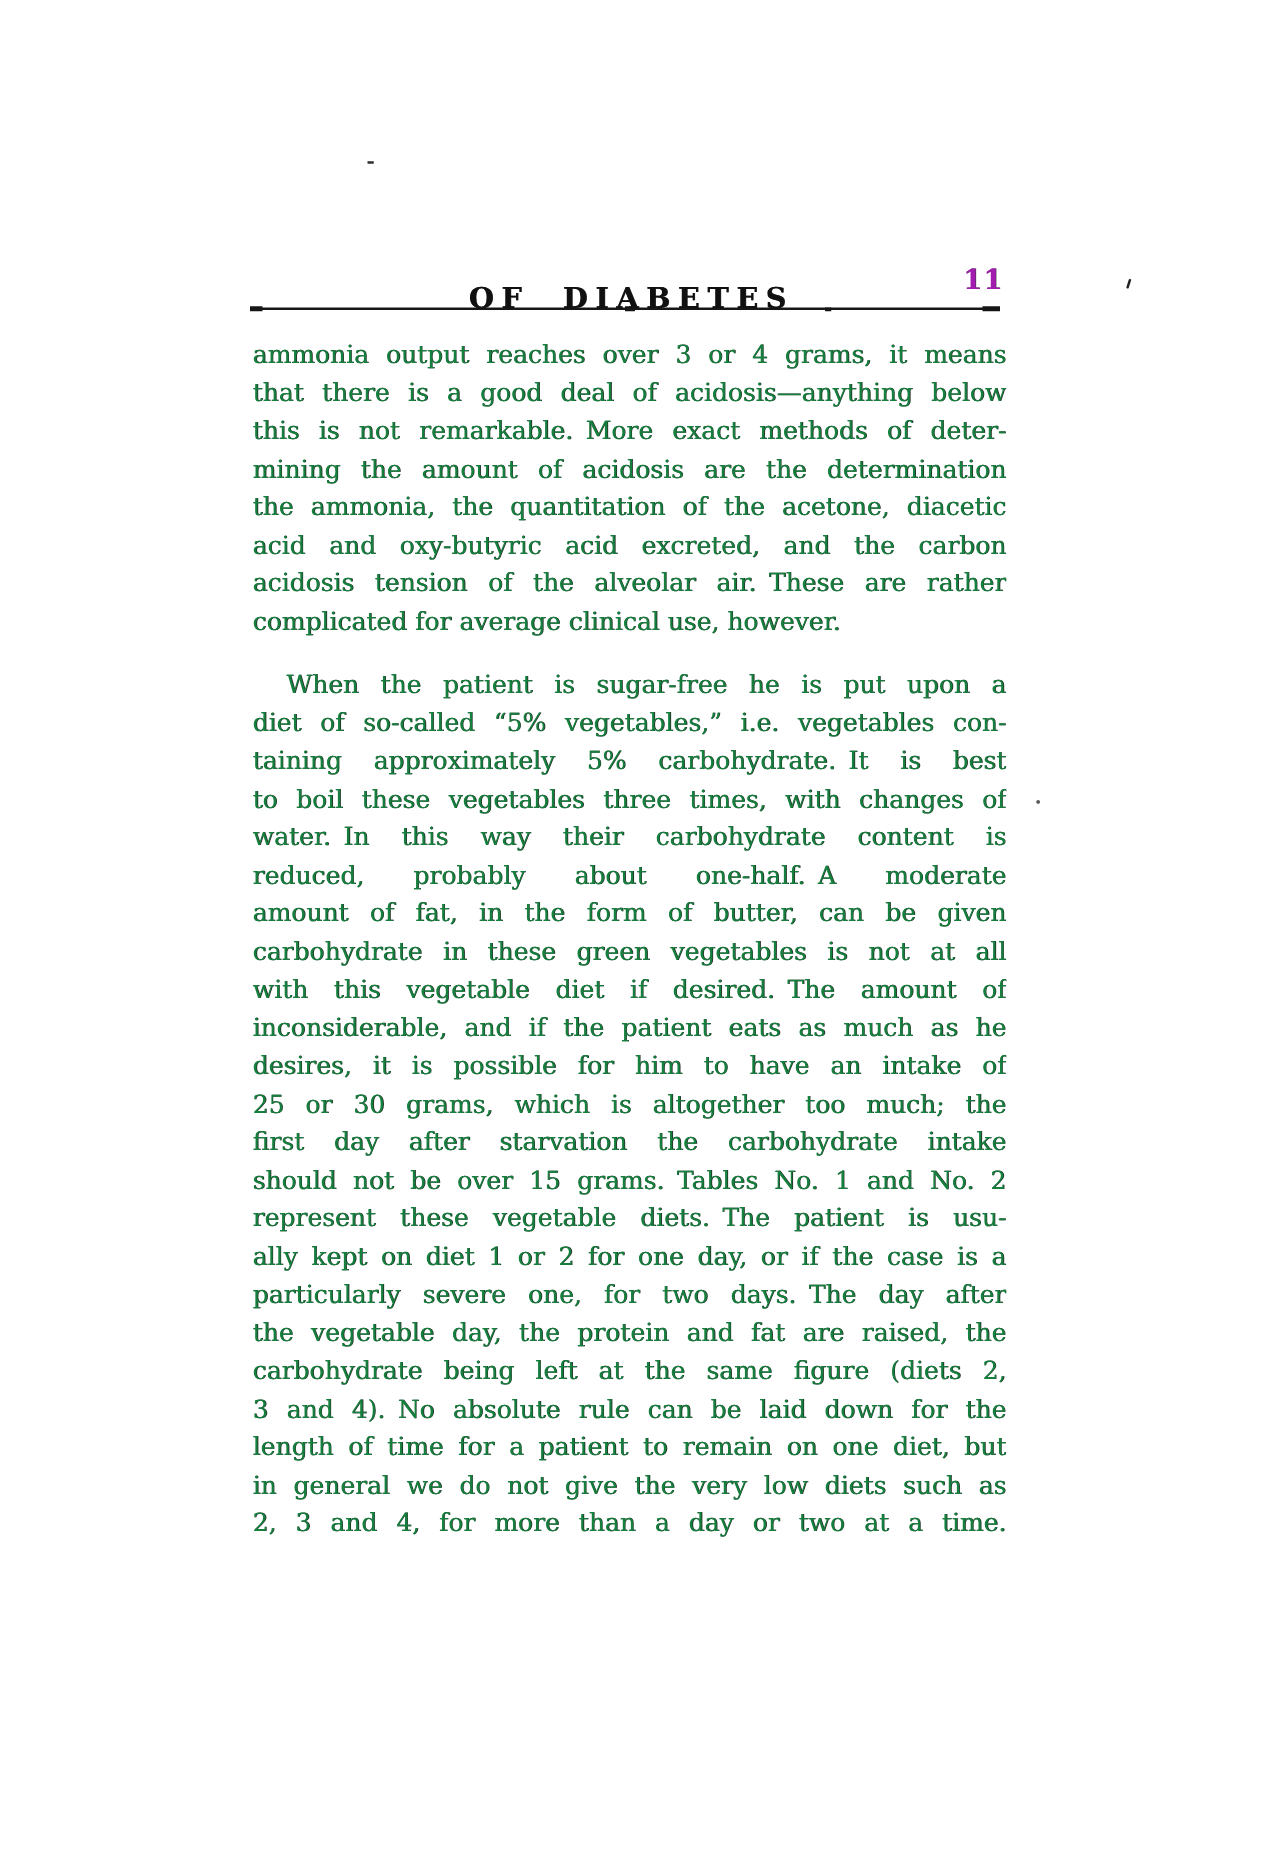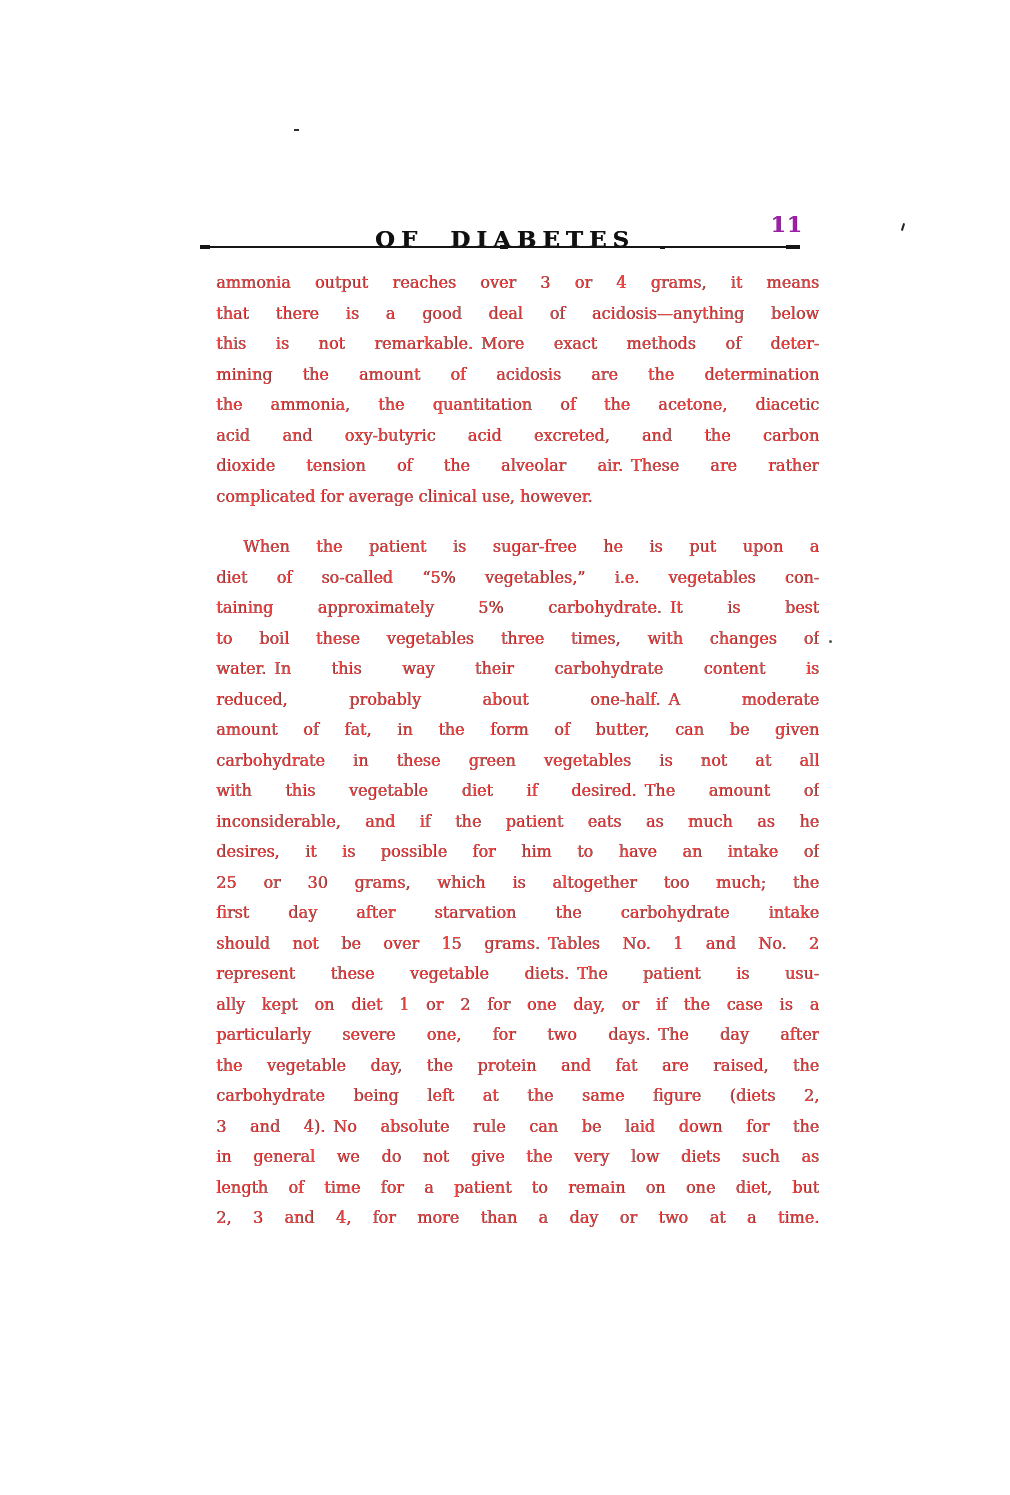--- a/index.html
+++ b/index.html
@@ -68,25 +68,25 @@
     height: 4px;
     background: #161616;
   }
   .rule-blob {
     position: absolute;
     background: #161616;
   }
   
   .text-block {
     position: absolute;
-    left: 216px;
+    left: 202px;
     top: 268px;
     width: 603px;
-    font-size: 16px;
-    color: #ef4444;
+    font-size: 20px;
+    color: #15803d;
     text-shadow: 0.5px 0 0 rgba(16,16,16,0.9);
   }
   .paragraph { margin: 0; }
   .line {
     height: 30.5px;
     line-height: 30.5px;
     text-align: justify;
     text-align-last: justify;
     overflow: hidden;
     white-space: normal;
@@ -120,21 +120,21 @@
   </div>
 
   <div class="text-block">
       <div class="paragraph">
         <div class="line">ammonia output reaches over 3 or 4 grams, it means</div>
         <div class="line">that there is a good deal of acidosis—anything below</div>
         <div class="line">this is not remarkable. More exact methods of deter-</div>
         <div class="line">mining the amount of acidosis are the determination</div>
         <div class="line">the ammonia, the quantitation of the acetone, diacetic</div>
         <div class="line">acid and oxy-butyric acid excreted, and the carbon</div>
-        <div class="line">dioxide tension of the alveolar air. These are rather</div>
+        <div class="line">acidosis tension of the alveolar air. These are rather</div>
         <div class="line ragged">complicated for average clinical use, however.</div>
       </div>
       <div class="paragraph">
         <div class="line indent">When the patient is sugar-free he is put upon a</div>
         <div class="line">diet of so-called “5% vegetables,” i.e. vegetables con-</div>
         <div class="line">taining approximately 5% carbohydrate. It is best</div>
         <div class="line">to boil these vegetables three times, with changes of</div>
         <div class="line">water. In this way their carbohydrate content is</div>
         <div class="line">reduced, probably about one-half. A moderate</div>
         <div class="line">amount of fat, in the form of butter, can be given</div>
@@ -144,22 +144,22 @@
         <div class="line">desires, it is possible for him to have an intake of</div>
         <div class="line">25 or 30 grams, which is altogether too much; the</div>
         <div class="line">first day after starvation the carbohydrate intake</div>
         <div class="line">should not be over 15 grams. Tables No. 1 and No. 2</div>
         <div class="line">represent these vegetable diets. The patient is usu-</div>
         <div class="line">ally kept on diet 1 or 2 for one day, or if the case is a</div>
         <div class="line">particularly severe one, for two days. The day after</div>
         <div class="line">the vegetable day, the protein and fat are raised, the</div>
         <div class="line">carbohydrate being left at the same figure (diets 2,</div>
         <div class="line">3 and 4). No absolute rule can be laid down for the</div>
+        <div class="line">length of time for a patient to remain on one diet, but</div>
         <div class="line">in general we do not give the very low diets such as</div>
-        <div class="line">length of time for a patient to remain on one diet, but</div>
         <div class="line">2, 3 and 4, for more than a day or two at a time.</div>
       </div>
     </div>
 
   <span class="speck top-dash"></span>
   <span class="speck apostrophe"></span>
   <span class="speck mid-dot"></span>
 
 </div>
 

